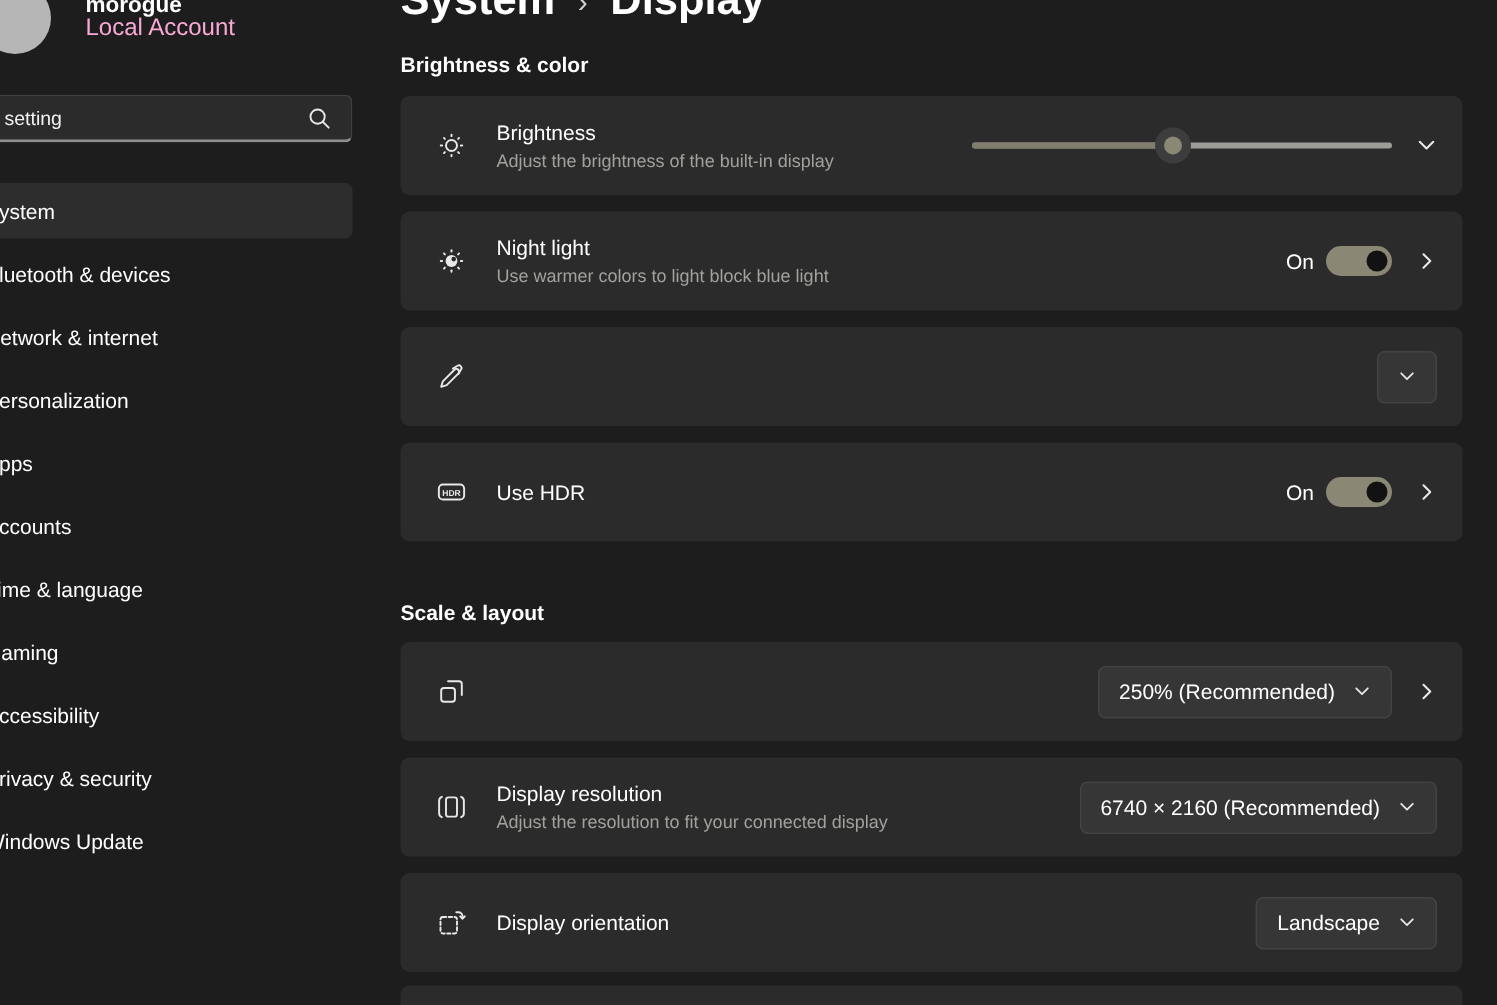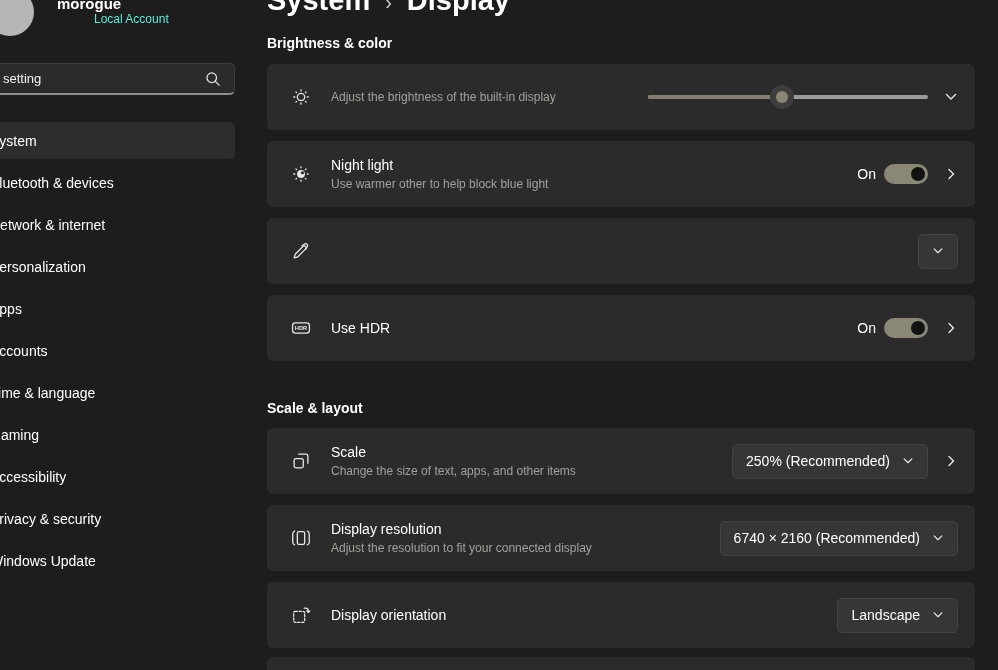--- a/index.html
+++ b/index.html
@@ -14,21 +14,21 @@
   }
   .abs { position: absolute; }
 
   
   .avatar {
     left: -14px; top: -12px; width: 48px; height: 48px;
     border-radius: 50%;
     background: #b6b6b6;
   }
   .acct-name { left: 57px; top: -5px; font-size: 15px; font-weight: 700; line-height: 18px; }
-  .acct-type { left: 57px; top: 12px; font-size: 12px; color: #5eead4; line-height: 14px; margin-left: 37px; }
+  .acct-type { left: 57px; top: 12px; font-size: 16px; color: #f9a8d4; line-height: 14px; }
 
   
   .searchbox {
     left: -10px; top: 63px; width: 245px; height: 32px;
     background: #2b2b2b;
     border: 1px solid #3f3f3f;
     border-bottom: 2px solid #8f8f8f;
     border-radius: 5px;
     display: flex; align-items: center;
   }
@@ -184,20 +184,21 @@
         <path d="M4.2 12h1"></path>
           <path d="M18.8 12h1"></path>
         <path d="M6.5 6.5l.7.7"></path>
           <path d="M16.8 16.8l.7.7"></path>
         <path d="M17.5 6.5l-.7.7"></path>
           <path d="M7.2 16.8l-.7.7"></path>
       </g>
     </svg>
   </span>
   <div class="texts">
+    <div class="row-title">Brightness</div>
     <div class="row-sub">
         <span>Adjust the brightness of the built-in display</span>
       </div>
   </div>
   <div class="controls">
     <div class="slider">
       <div class="track"></div>
       <div class="fill" style="width: 48%;"></div>
       <div class="thumb" style="left: 48%;"></div>
     </div>
@@ -222,21 +223,21 @@
         <path d="M6.5 6.5l.7.7"></path>
           <path d="M16.8 16.8l.7.7"></path>
         <path d="M17.5 6.5l-.7.7"></path>
           <path d="M7.2 16.8l-.7.7"></path>
       </g>
     </svg>
   </span>
   <div class="texts">
     <div class="row-title">Night light</div>
     <div class="row-sub">
-        <span>Use warmer other to help block blue light</span>
+        <span>Use warmer colors to light block blue light</span>
       </div>
   </div>
   <div class="controls" style="gap:12px">
     <span class="toggle-label">On</span>
     <div class="toggle">
         <div class="knob"></div>
       </div>
     <span class="chev" style="margin-left:4px">
       <svg viewBox="0 0 14 14">
           <path class="s" d="M5 2.5l4.5 4.5L5 11.5"></path>
@@ -286,26 +287,20 @@
 
 <div class="abs section-header" style="top:400px">Scale &amp; layout</div>
 
 <div class="abs card" style="top:428px">
   <span class="row-icon">
     <svg viewBox="0 0 24 24">
       <path class="s" d="M9.5 4.5h8a2 2 0 0 1 2 2v8"></path>
       <rect class="s" x="4.5" y="9.5" width="10" height="10" rx="2"></rect>
     </svg>
   </span>
-  <div class="texts">
-    <div class="row-title">Scale</div>
-    <div class="row-sub">
-        <span>Change the size of text, apps, and other items</span>
-      </div>
-  </div>
   <div class="controls">
     <button class="dropdown">
       <span>250% (Recommended)</span>
       <svg viewBox="0 0 14 14">
           <path class="s" d="M2.5 4.5l4.5 4.5 4.5-4.5"></path>
         </svg>
     </button>
     <span class="chev">
       <svg viewBox="0 0 14 14">
           <path class="s" d="M5 2.5l4.5 4.5L5 11.5"></path>

